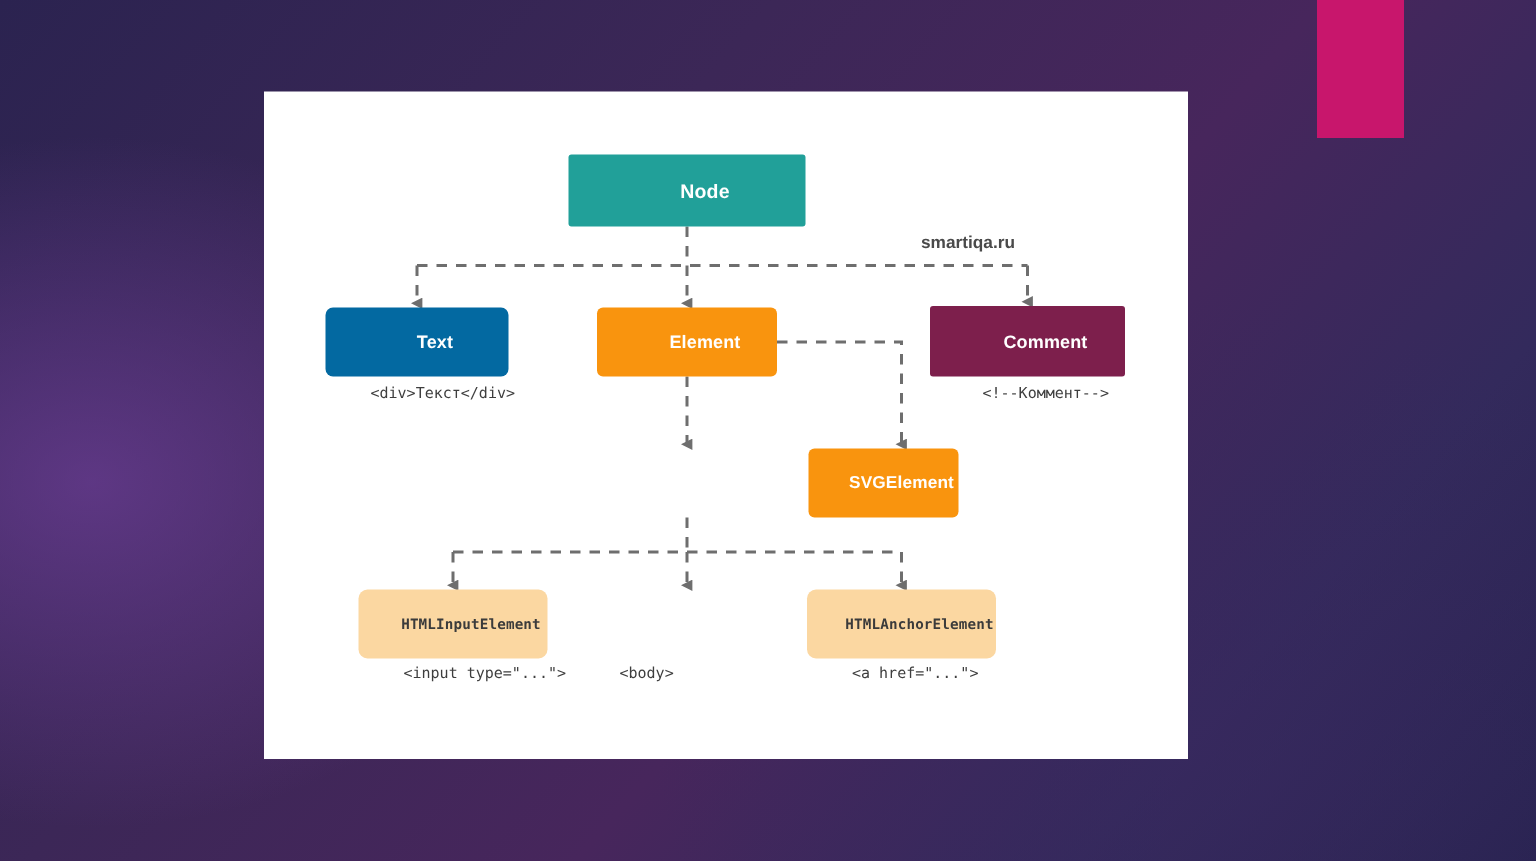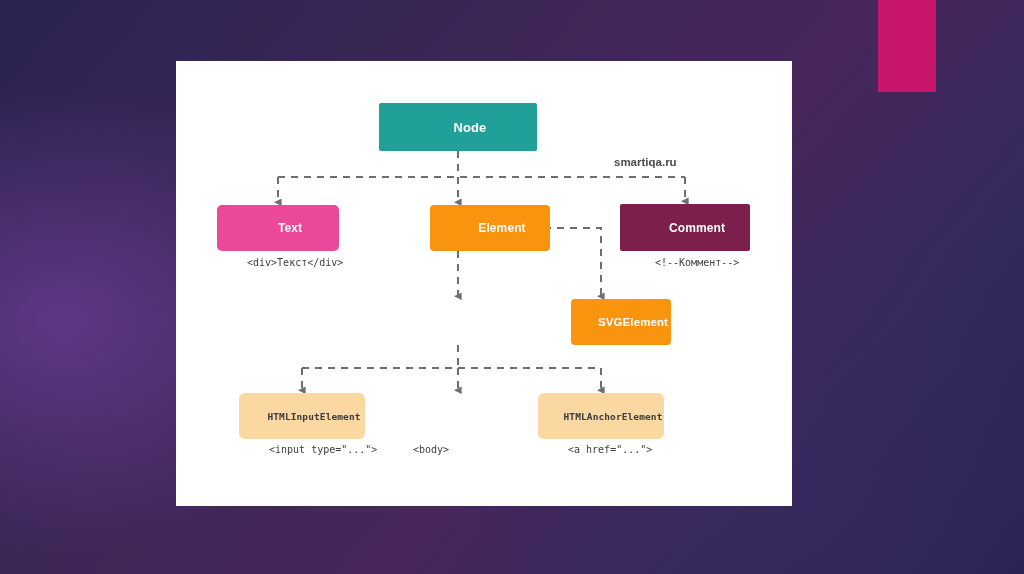--- a/index.html
+++ b/index.html
@@ -42,22 +42,22 @@
     position:absolute;
     display:flex; align-items:center; justify-content:center;
     color:#ffffff;
     font-weight:bold;
     letter-spacing:.1px;
     text-align:center;
     padding-left:24px;
   }
 
   .n-root     { background:#21a099; border-radius:2px; }
-  .n-text     { background:#ec4899; border-radius:5px;text-align:center; }
-  .n-element  { background:#f9940e; border-radius:4px;margin-left:32px; }
+  .n-text     { background:#0369a1; border-radius:5px;text-align:center; }
+  .n-element  { background:#f9940e; border-radius:4px; }
   .n-comment  { background:#7d1f4c; border-radius:2px; }
   .n-leaf     { background:#fbd7a1; border-radius:6px;
                 color:#3b3b3b; font-weight:bold;
                 font-family:"DejaVu Sans Mono", monospace; }
 
   .cap {
     position:absolute;
     color:#3e3e3e;
     font-family:"DejaVu Sans Mono", monospace;
     font-size:10px;

